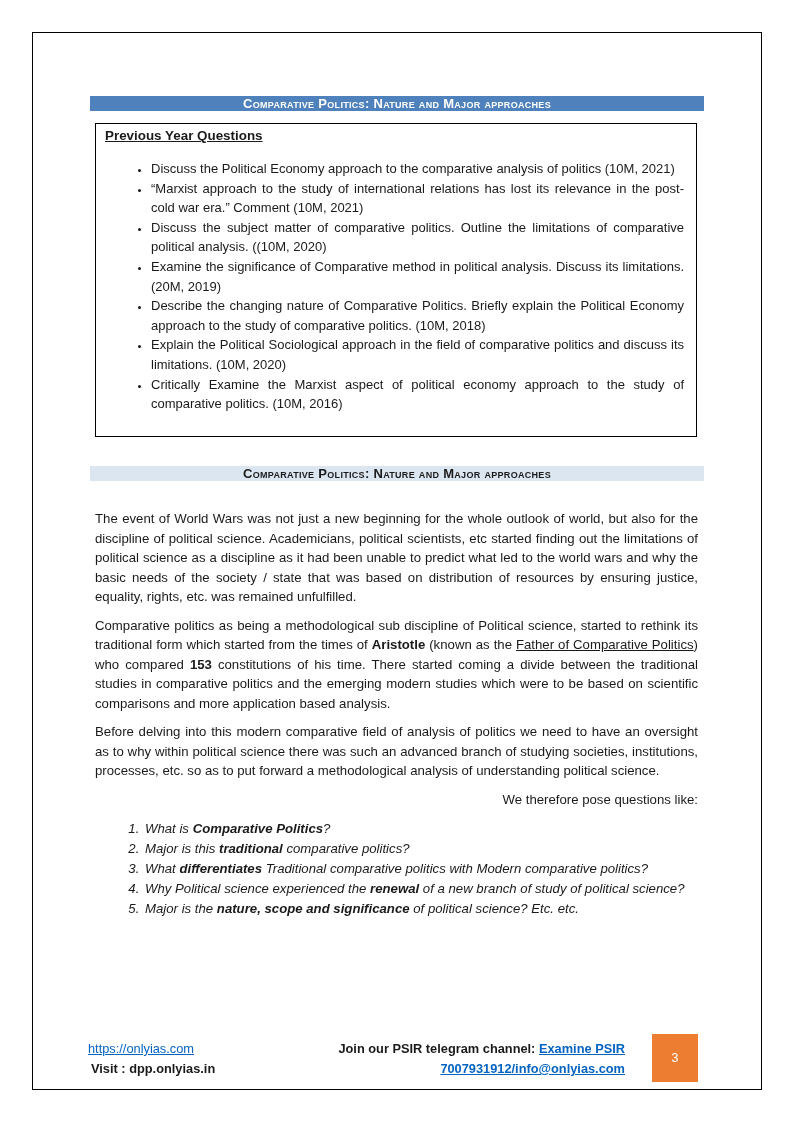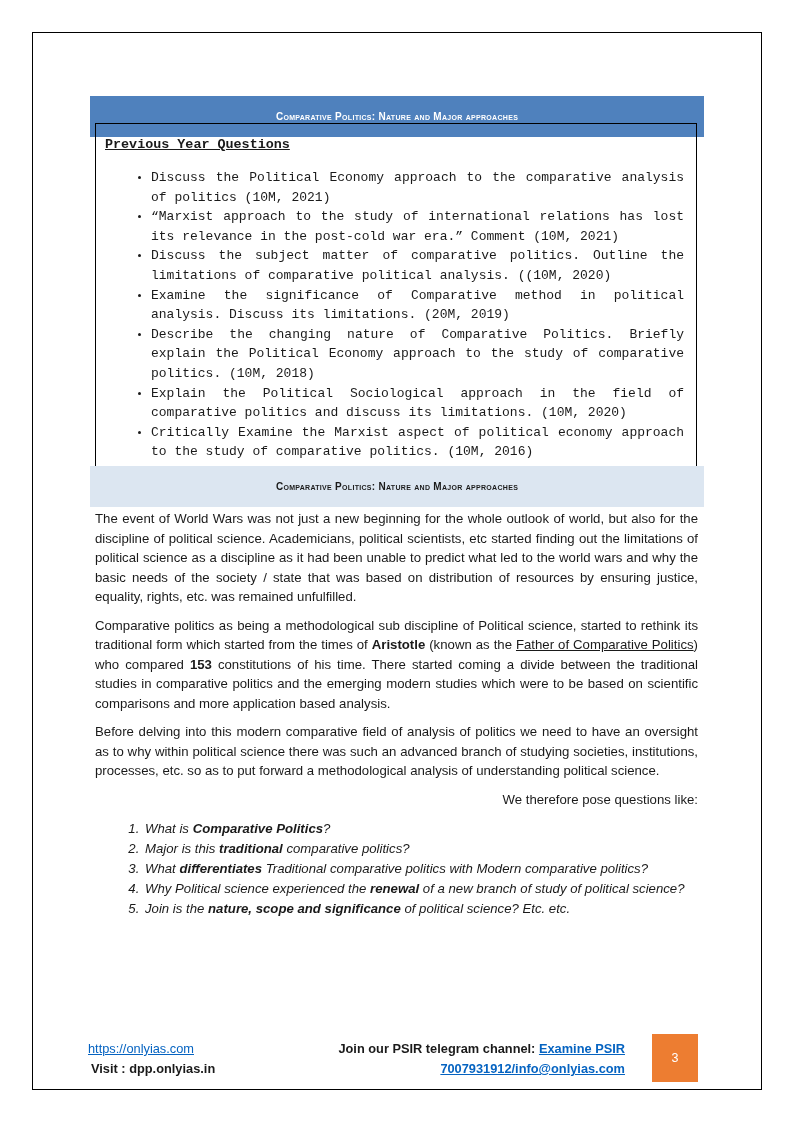--- a/index.html
+++ b/index.html
@@ -15,33 +15,32 @@
     background:#fff;
     margin:0 auto;
     overflow:hidden;
   }
   .page-border {
     position:absolute; left:32px; top:32px;
     width:730px; height:1058px;
     border:1.6px solid #000;
   }
   .banner {
-    position:absolute; left:90px; width:614px; height:41px;
+    position:absolute; left:90px; width:614px; height:15px;
     display:flex; align-items:center; justify-content:center;
-    font-variant:small-caps; font-weight:700; font-size:10px;
+    font-variant:small-caps; font-weight:700; font-size:13px;
     letter-spacing:.3px;
   }
   .banner-blue { top:96px; background:var(--banner-blue,#4f81bd); color:#ffffff; }
   .banner-light { top:466px; background:var(--banner-light-blue,#dce6f1); color:#1a1a1a; }
 
   .pyq-box {
     position:absolute; left:95px; top:123px; width:602px; min-height:314px;
     border:1.4px solid #000;
-    padding:13px 10px 10px 9px;
-    font-family:Liberation Mono, monospace;
+    padding:4px 10px 10px 9px;
   }
   .pyq-heading {
     font-weight:700; text-decoration:underline; font-size:13.4px;
   }
   .pyq-box ul {
     list-style:disc outside; margin:16px 0 0 0; padding-left:46px;
   }
   .pyq-box li {
     font-size:13px; line-height:19.6px; text-align:justify;
     padding-right:2px;
@@ -119,21 +118,21 @@
   <div class="intro">
     <p>The event of World Wars was not just a new beginning for the whole outlook of world, but also for the discipline of political science. Academicians, political scientists, etc started finding out the limitations of political science as a discipline as it had been unable to predict what led to the world wars and why the basic needs of the society / state that was based on distribution of resources by ensuring justice, equality, rights, etc. was remained unfulfilled.</p>
     <p><span>Comparative politics as being a methodological sub discipline of Political science, started to rethink its traditional form which started from the times of </span><span style="font-weight: 700;">Aristotle</span><span> (known as the </span><span style="text-decoration: underline;">Father of Comparative Politics</span><span>) who compared </span><span style="font-weight: 700;">153</span><span> constitutions of his time. There started coming a divide between the traditional studies in comparative politics and the emerging modern studies which were to be based on scientific comparisons and more application based analysis.</span></p>
     <p>Before delving into this modern comparative field of analysis of politics we need to have an oversight as to why within political science there was such an advanced branch of studying societies, institutions, processes, etc. so as to put forward a methodological analysis of understanding political science.</p>
     <p class="lead-in">We therefore pose questions like:</p>
     <ol>
       <li><span>What is </span><span style="font-weight: 700;">Comparative Politics</span><span>?</span></li>
       <li><span>Major is this </span><span style="font-weight: 700;">traditional</span><span> comparative politics?</span></li>
       <li><span>What </span><span style="font-weight: 700;">differentiates</span><span> Traditional comparative politics with Modern comparative politics?</span></li>
       <li><span>Why Political science experienced the </span><span style="font-weight: 700;">renewal</span><span> of a new branch of study of political science?</span></li>
-      <li><span>Join is the </span><span style="font-weight: 700;">nature, scope and significance</span><span> of political science? Etc. etc.</span></li>
+      <li><span>Major is the </span><span style="font-weight: 700;">nature, scope and significance</span><span> of political science? Etc. etc.</span></li>
     </ol>
   </div>
 
   <div class="footer-left">
     <div><a class="link">https://onlyias.com</a></div>
     <div class="visit">Visit : dpp.onlyias.in</div>
   </div>
 
   <div class="footer-right">
     <div>

